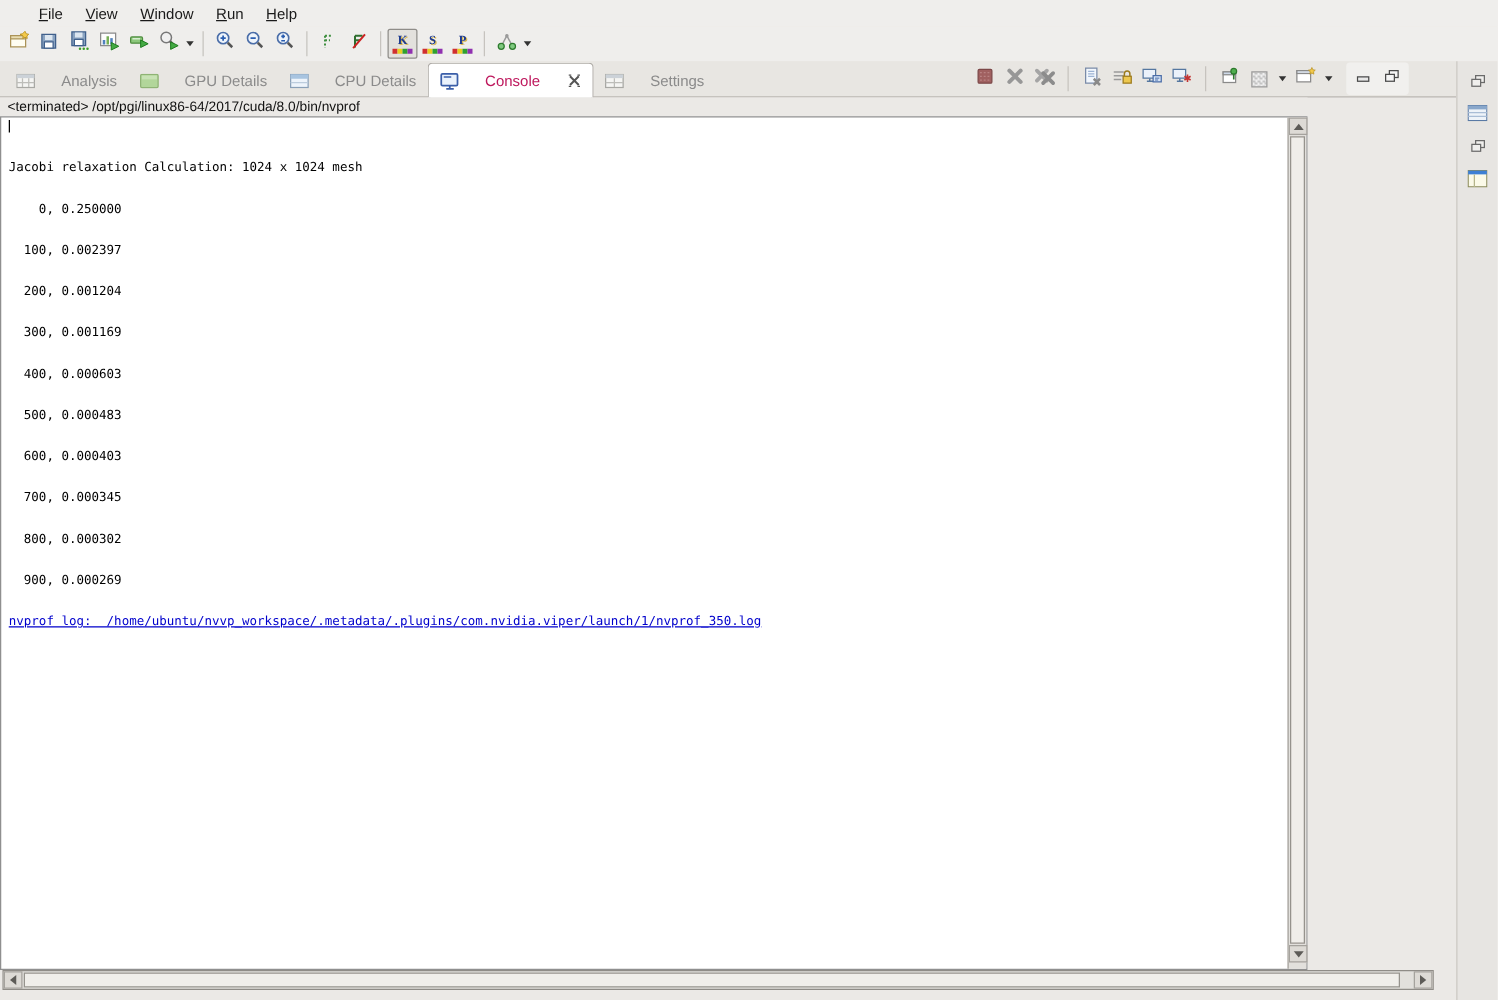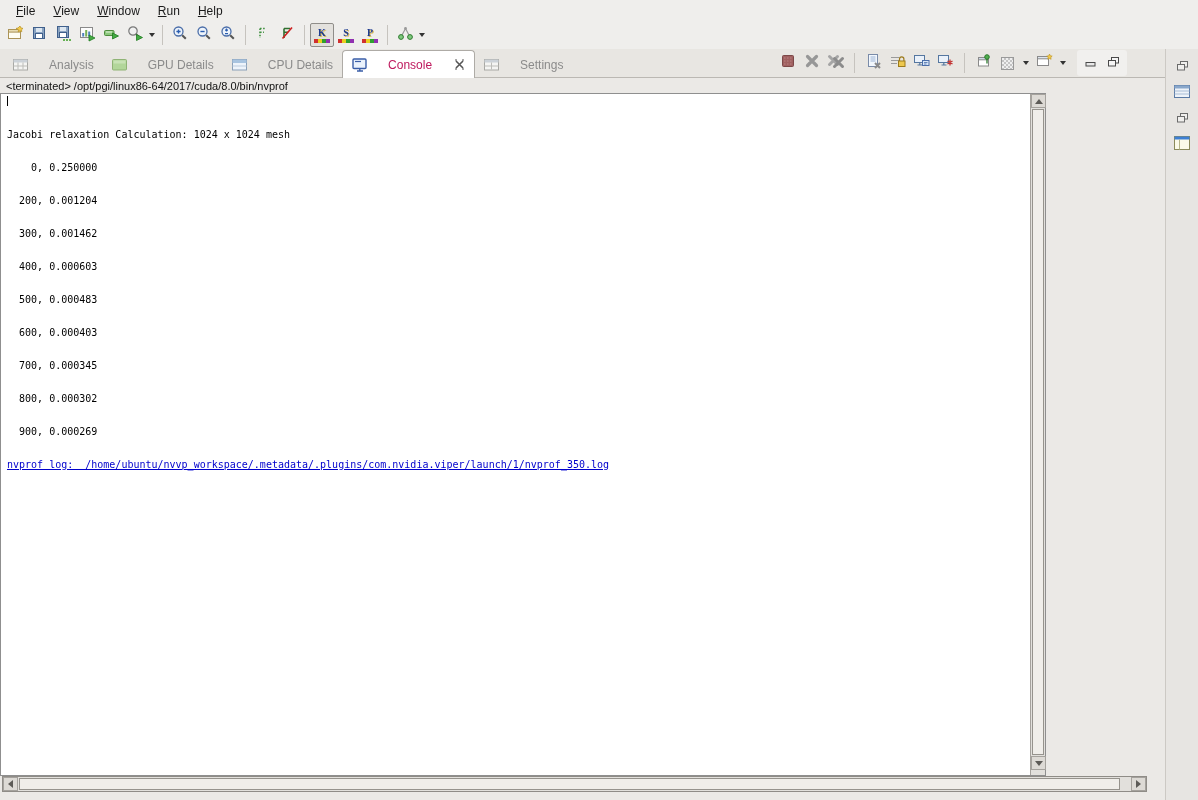--- a/index.html
+++ b/index.html
@@ -2,21 +2,21 @@
 <html><head>
 <meta charset="utf-8">
 <style>
   html,body{margin:0;padding:0;width:1198px;height:800px;overflow:hidden;
     background:#ebe9e6;font-family:"Liberation Sans",sans-serif;
     -webkit-font-smoothing:none;}
   *{box-sizing:border-box;}
 
   
   #menubar{position:absolute;top:0;left:0;right:0;height:21px;background:#efeeec;
-    display:flex;align-items:center;padding-left:7px;font-size:12px;color:#1a1a1a;}
+    display:flex;align-items:center;padding-left:22px;font-size:12px;color:#1a1a1a;}
   .menu-item{padding:2px 9px;cursor:default;}
   .menu-item .mn{text-decoration:underline;}
 
   
   #toolbar{position:absolute;top:21px;left:0;right:0;height:28px;background:#efeeec;
     display:flex;align-items:center;padding-left:3px;}
   .tbtn{width:24px;height:24px;display:flex;align-items:center;justify-content:center;
     border:1px solid transparent;border-radius:2px;}
   .tbtn.sel{border:1px solid #8f8d89;background:#e3e1dd;}
   .caret{width:10px;height:22px;display:flex;align-items:center;justify-content:center;}
@@ -430,22 +430,23 @@
 </div>
 
 <div id="main">
   <div id="console-title">&lt;terminated&gt; /opt/pgi/linux86-64/2017/cuda/8.0/bin/nvprof</div>
 
   <div id="console-box">
     <div id="console-text">
       <div id="cursor"></div>
       <div class="cline">Jacobi relaxation Calculation: 1024 x 1024 mesh</div>
       <div class="cline">    0, 0.250000</div>
+      <div class="cline">  100, 0.002397</div>
       <div class="cline">  200, 0.001204</div>
-      <div class="cline">  300, 0.001462</div>
+      <div class="cline">  300, 0.001169</div>
       <div class="cline">  400, 0.000603</div>
       <div class="cline">  500, 0.000483</div>
       <div class="cline">  600, 0.000403</div>
       <div class="cline">  700, 0.000345</div>
       <div class="cline">  800, 0.000302</div>
       <div class="cline">  900, 0.000269</div>
       <div class="cline"><a class="loglink">nvprof log:  /home/ubuntu/nvvp_workspace/.metadata/.plugins/com.nvidia.viper/launch/1/nvprof_350.log</a></div>
     </div>
     <div id="vscroll">
       <span class="sb-arrow" style="top:0;">

